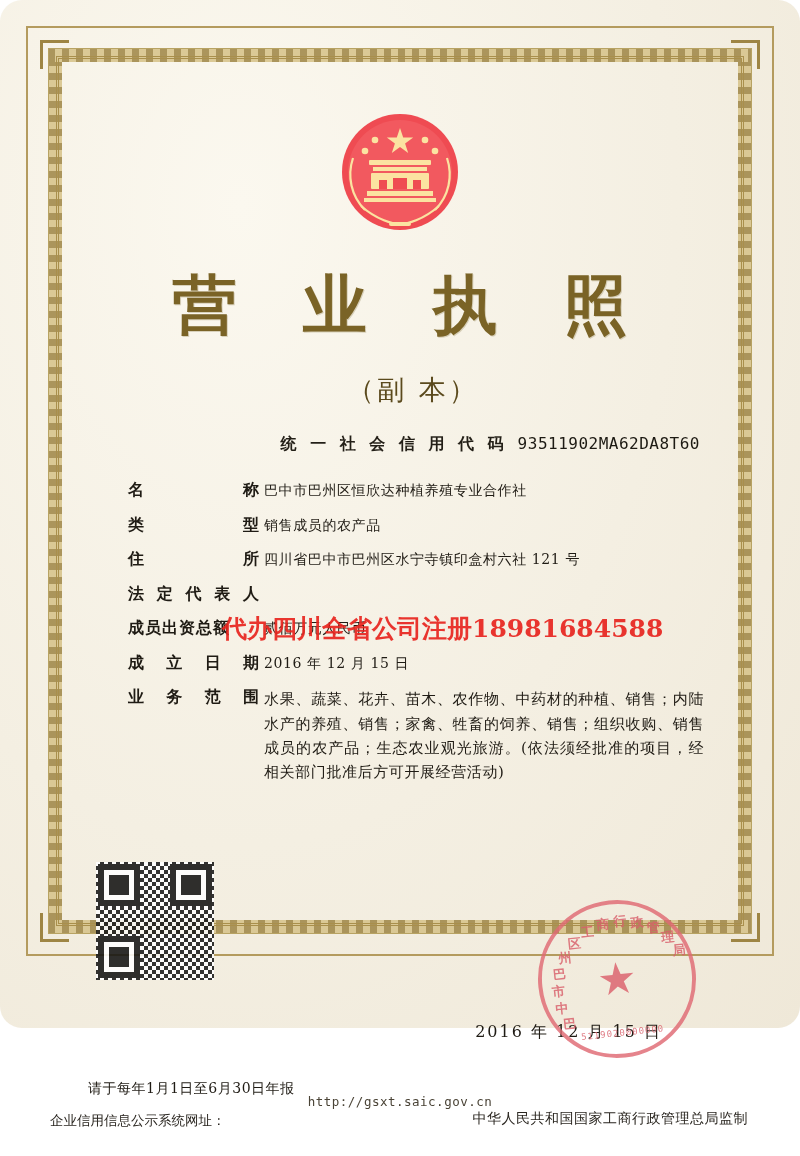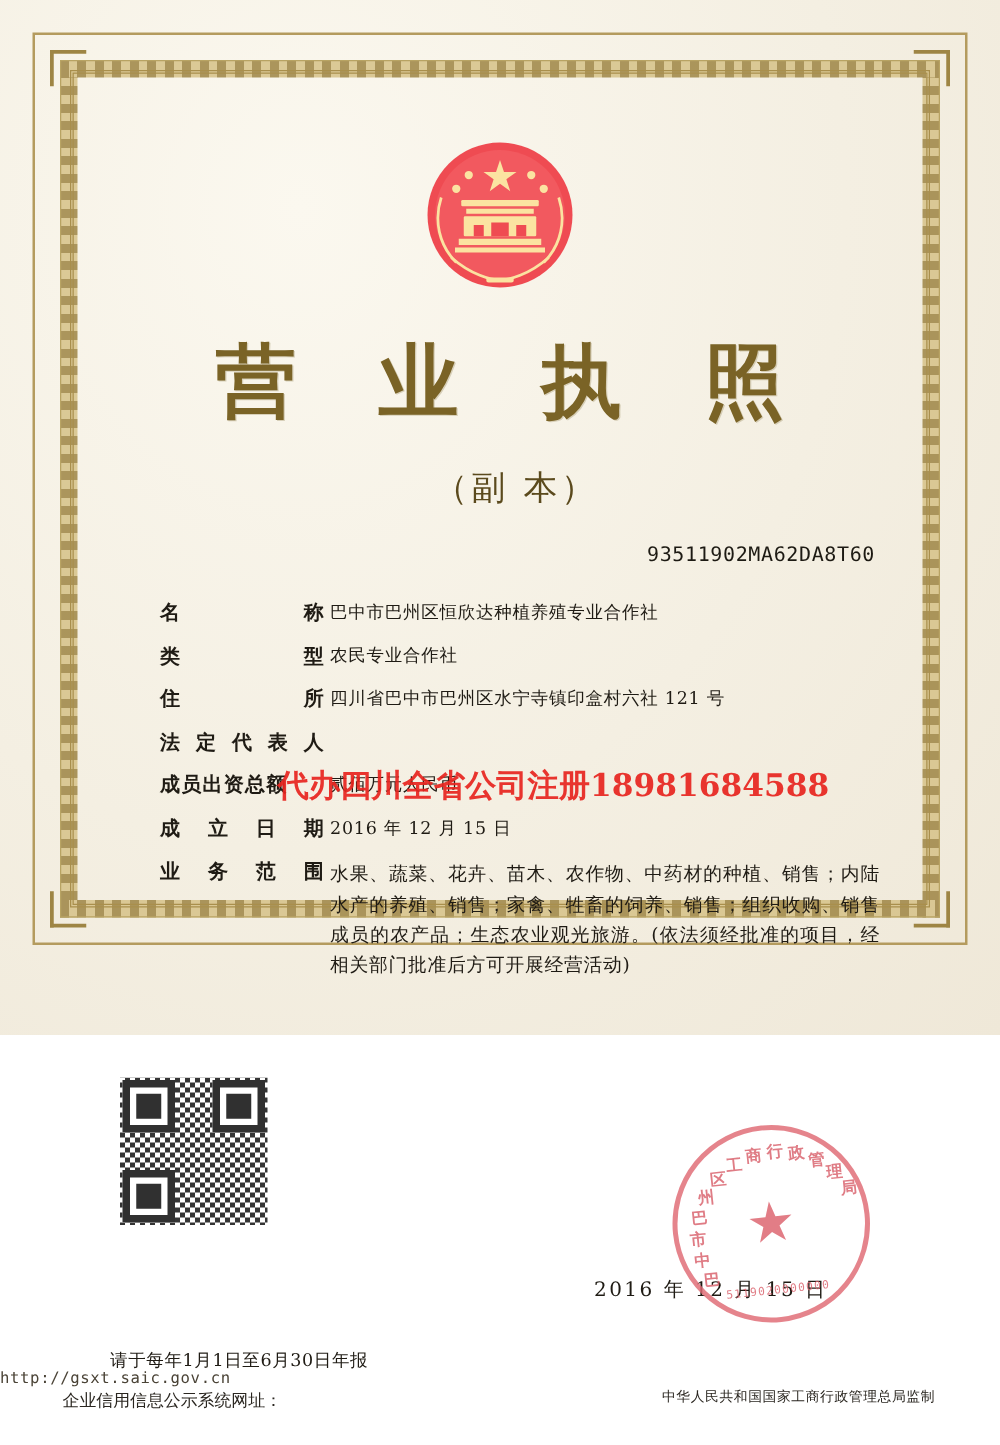--- a/index.html
+++ b/index.html
@@ -9,24 +9,25 @@
   }
   body {
     width: 800px;
     height: 1156px;
     font-family: "Liberation Sans", sans-serif;
     overflow: hidden;
   }
   .page {
     position: relative;
     width: 800px;
-    height: 828px;
+    height: 1028px;
     background: #f6f2e7;
     background-image:
       radial-gradient(ellipse at 30% 20%, #fbf8ef 0%, #f4efe2 55%, #efe8d8 100%);
+    border-radius: 22px;
   }
 
   
   .border-outer {
     position: absolute;
     left: 26px; top: 26px; right: 26px; bottom: 72px;
     border: 2px solid #b49b5e;
   }
   .border-band {
     position: absolute;
@@ -279,39 +280,40 @@
     font-family: "DejaVu Serif", serif;
     font-size: 14px;
     color: #1f1b14;
     letter-spacing: .5px;
     margin-top: 44px;
   }
   .url-line {
     position: absolute;
     left: 0; right: 0;
     top: 1094px;
+    text-align: center;
     font-family: "DejaVu Sans Mono", monospace;
     font-size: 12.5px;
     color: #4a4336;
     letter-spacing: .5px;
   }
   .foot-left {
     position: absolute;
     left: 50px;
     top: 1112px;
     font-family: "DejaVu Serif", serif;
     font-size: 13.5px;
     color: #2a2620;
   }
   .foot-right {
     position: absolute;
     right: 52px;
     top: 1110px;
     font-family: Liberation Serif, serif;
-    font-size: 11px;
+    font-size: 14px;
     color: #2a2620;
     letter-spacing: .5px;
   }
 </style>
 </head>
 <body>
 
 <div class="page">
 
   <div class="border-outer"></div>
@@ -358,39 +360,40 @@
       <g fill="#fbe3a1">
         <rect x="58" y="112" width="22" height="4" rx="2"></rect>
       </g>
     </svg>
   </div>
 
   <div class="title">营 业 执 照</div>
   <div class="subtitle">（副  本）</div>
 
   <div class="credit-row">
+    <div class="credit-label">统 一 社 会 信 用 代 码</div>
     <div class="credit-value">93511902MA62DA8T60</div>
   </div>
 
   <div class="fields">
 
     <div class="field">
       <div class="f-label spread">
         <span>名</span>
         <span>称</span>
       </div>
       <div class="f-value">巴中市巴州区恒欣达种植养殖专业合作社</div>
     </div>
 
     <div class="field">
       <div class="f-label spread">
         <span>类</span>
         <span>型</span>
       </div>
-      <div class="f-value">农民专业合作社</div>
+      <div class="f-value">销售成员的农产品</div>
     </div>
 
     <div class="field">
       <div class="f-label spread">
         <span>住</span>
         <span>所</span>
       </div>
       <div class="f-value">四川省巴中市巴州区水宁寺镇印盒村六社 121 号</div>
     </div>
 

